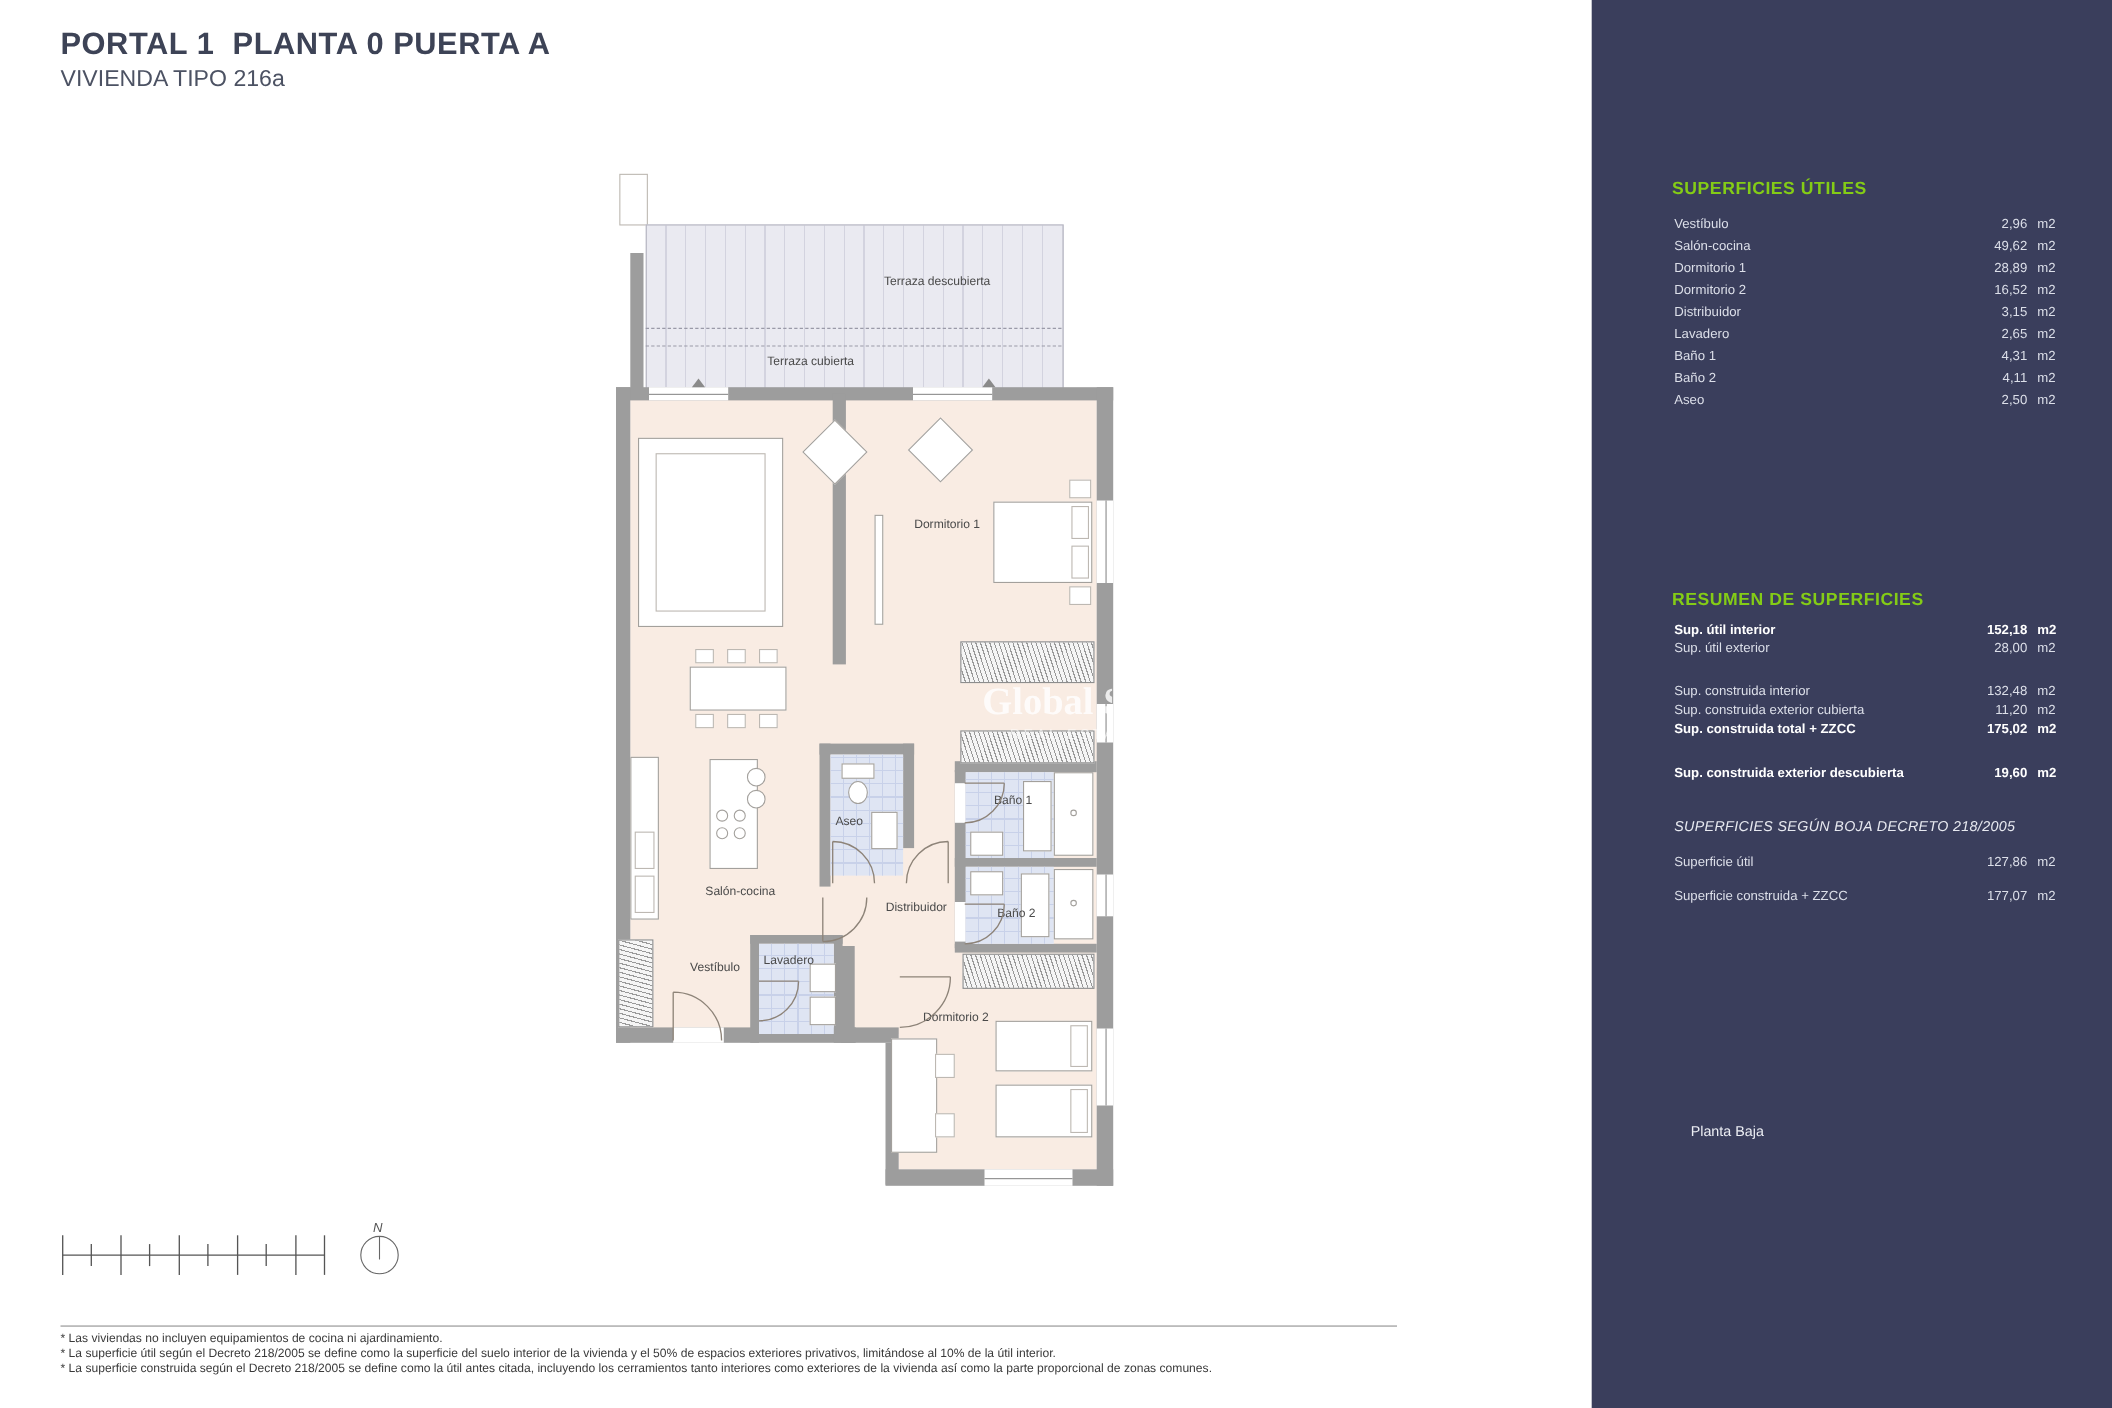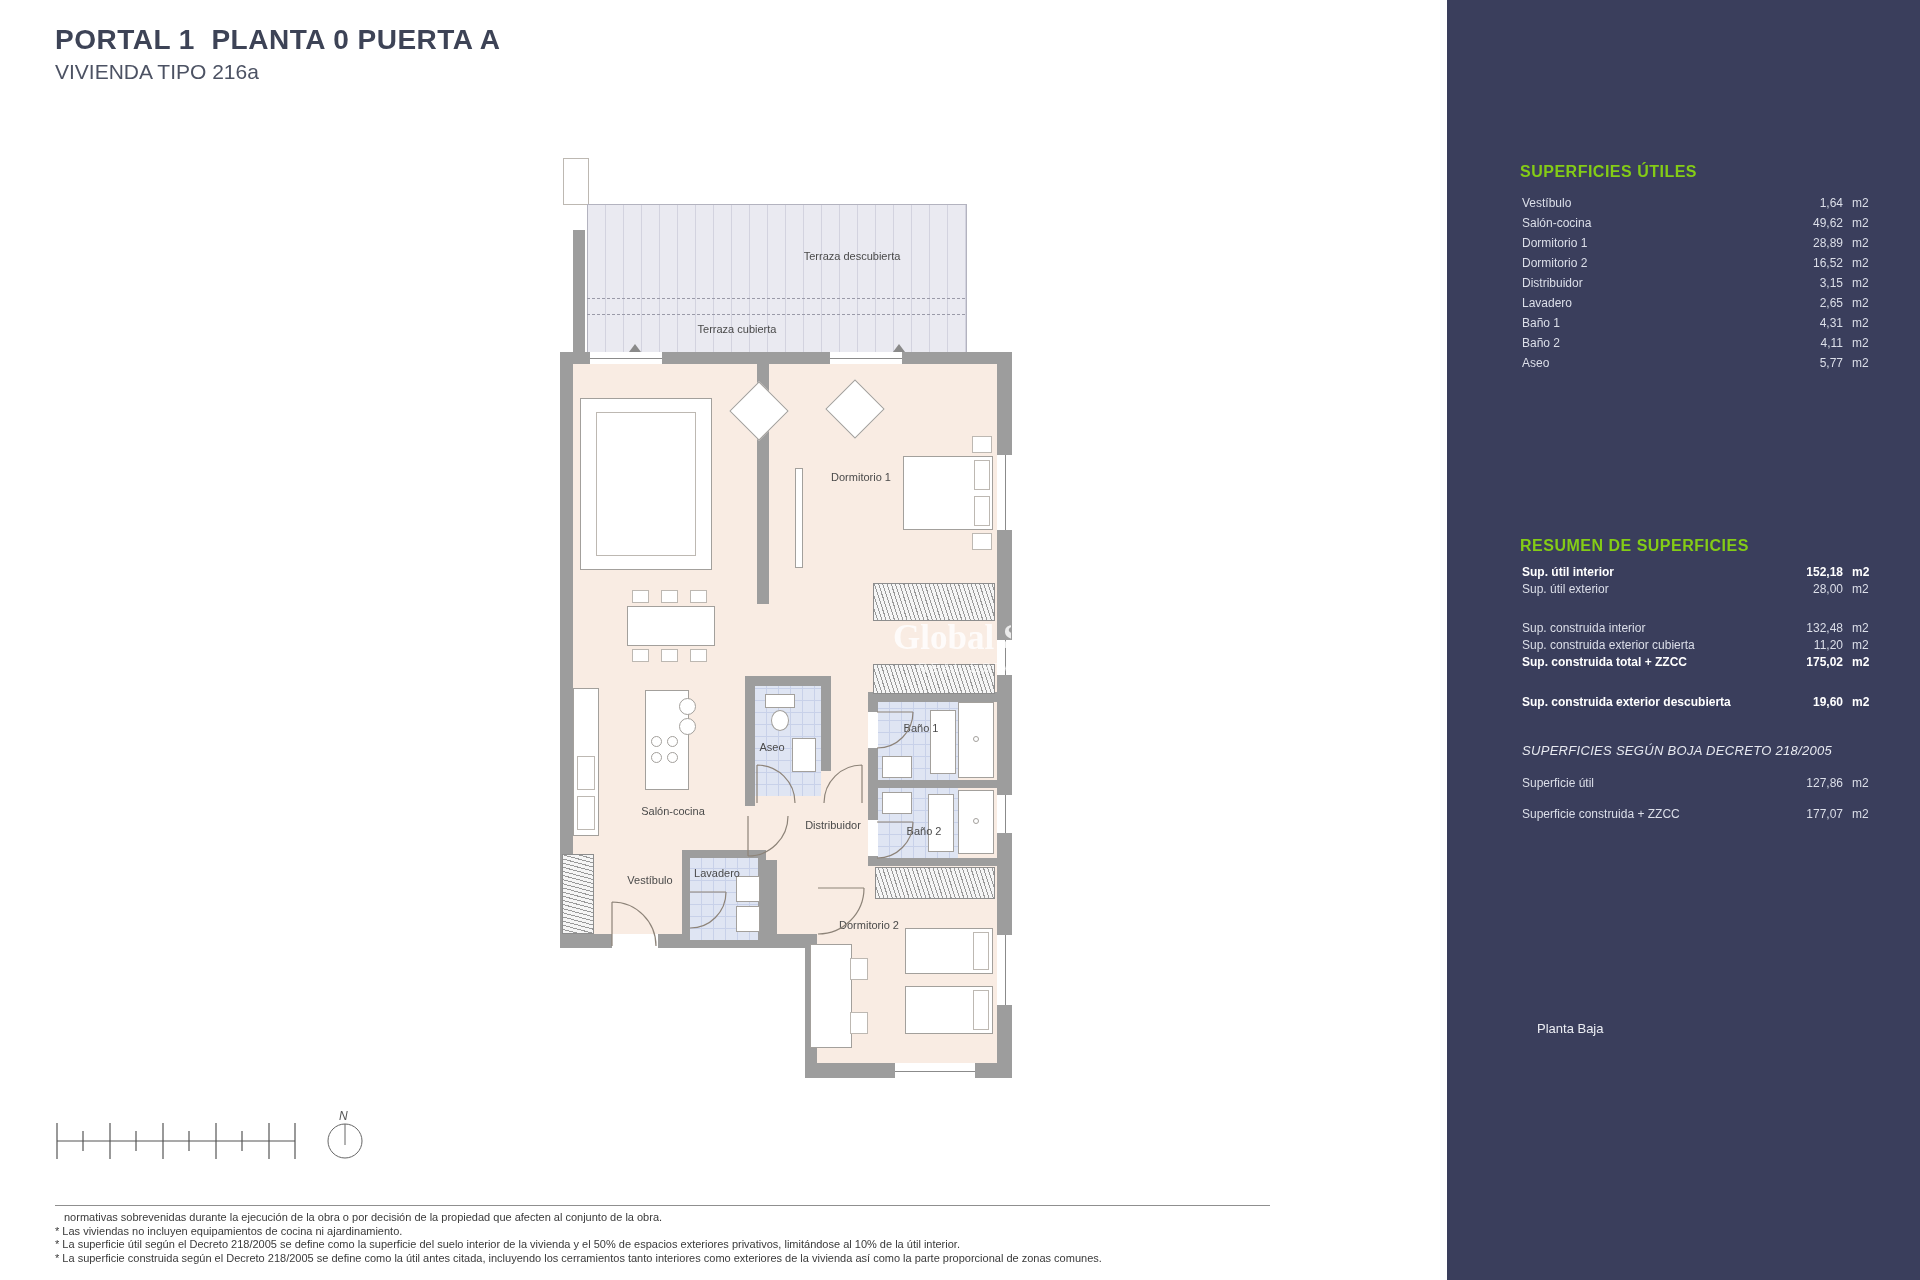--- a/index.html
+++ b/index.html
@@ -269,21 +269,21 @@
   </g>
   <text x="1546" y="1128" font-size="13" fill="#ffffff" font-style="italic">N</text>
 </svg>
 
 <div class="abs sidebar">
 
   <div class="abs sb-h" style="left:73px;top:163px;">SUPERFICIES ÚTILES</div>
   <div class="abs" style="left:75px;top:193px;">
     <div class="sb-row">
         <span class="lab">Vestíbulo</span>
-        <span class="val">1,64</span>
+        <span class="val">2,96</span>
         <span class="unit">m2</span>
       </div>
     <div class="sb-row">
         <span class="lab">Salón-cocina</span>
         <span class="val">49,62</span>
         <span class="unit">m2</span>
       </div>
     <div class="sb-row">
         <span class="lab">Dormitorio 1</span>
         <span class="val">28,89</span>
@@ -309,21 +309,21 @@
         <span class="val">4,31</span>
         <span class="unit">m2</span>
       </div>
     <div class="sb-row">
         <span class="lab">Baño 2</span>
         <span class="val">4,11</span>
         <span class="unit">m2</span>
       </div>
     <div class="sb-row">
         <span class="lab">Aseo</span>
-        <span class="val">5,77</span>
+        <span class="val">2,50</span>
         <span class="unit">m2</span>
       </div>
   </div>
 
   <div class="abs sb-h" style="left:73px;top:537px;">RESUMEN  DE SUPERFICIES</div>
   <div class="abs" style="left:75px;top:564px;">
     <div class="sb-row b sp">
         <span class="lab">Sup. útil interior</span>
         <span class="val">152,18</span>
         <span class="unit">m2</span>
@@ -372,17 +372,16 @@
         <span class="lab">Superficie construida + ZZCC</span>
         <span class="val">177,07</span>
         <span class="unit">m2</span>
       </div>
   </div>
 
   <div class="abs planta-label" style="left:90px;top:1021px;">Planta Baja</div>
 </div>
 
 <div class="abs notes">
-  <div class="note cont">normativas sobrevenidas durante la ejecución de la obra o por decisión de la propiedad que afecten al conjunto de la obra.</div>
   <div class="note">* Las viviendas no incluyen equipamientos de cocina ni ajardinamiento.</div>
   <div class="note">* La superficie útil según el Decreto 218/2005 se define como la superficie del suelo interior de la vivienda y el 50% de espacios exteriores privativos, limitándose al 10% de la útil interior.</div>
   <div class="note">* La superficie construida según el Decreto 218/2005 se define como la útil antes citada, incluyendo los cerramientos tanto interiores como exteriores de la vivienda así como la parte proporcional de zonas comunes.</div>
 </div>
 
 </body></html>

